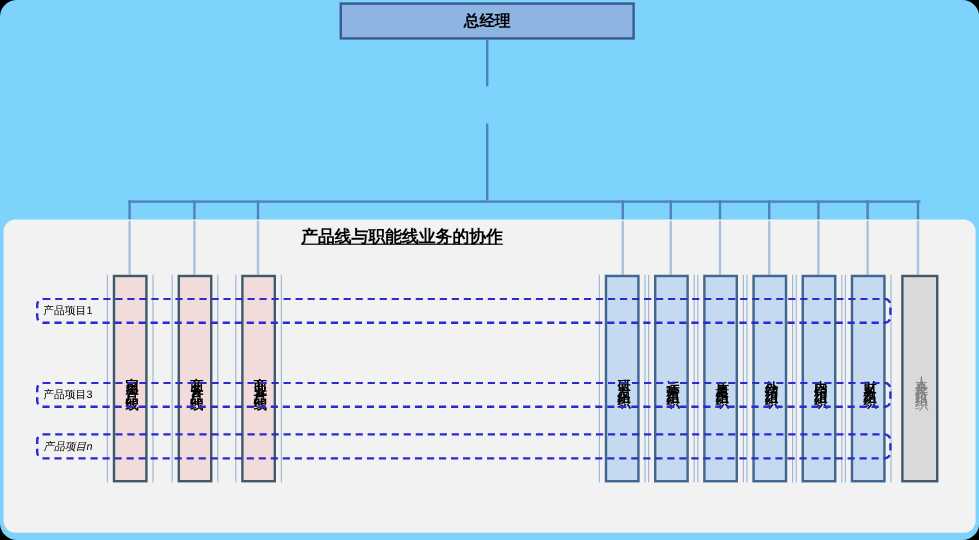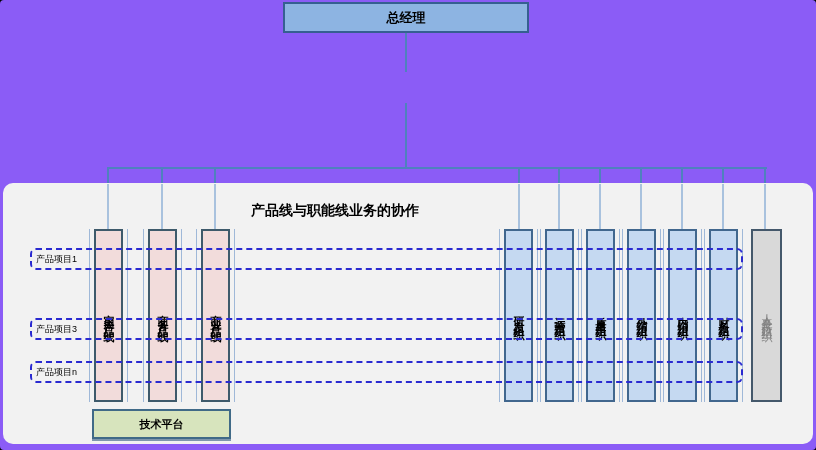--- a/index.html
+++ b/index.html
@@ -1,37 +1,37 @@
 <!DOCTYPE html>
 <html><head>
 <meta charset="utf-8">
 <style>
   html,body{margin:0;padding:0;background:#000;}
   body{font-family:"Liberation Sans","DejaVu Sans",sans-serif;}
-  .stage{position:relative;width:816px;height:450px;background:#8b5cf6;overflow:hidden;border-radius:4px;}
+  .stage{position:relative;width:816px;height:450px;background:#7dd3fc;overflow:hidden;border-radius:14px;}
 
   
   .org-box{position:absolute;left:283px;width:246px;height:31px;background:#8db4e2;
     border:2px solid #365f91;box-sizing:border-box;display:flex;align-items:center;justify-content:center;
     font-size:13px;font-weight:bold;color:#000;}
   .org-box.gm{top:2px;}
   .org-box.team{top:72px;}
 
   
   .line{position:absolute;background:#4f81bd;}
   .vline1{left:405px;top:33px;width:2px;height:39px;}
   .vline2{left:405px;top:103px;width:2px;height:64px;}
   .hline{left:107px;top:167px;width:660px;height:2px;}
   .drop-dark{top:167px;width:2px;height:17px;background:#4f81bd;}
   .drop-light{top:184px;width:2px;height:45px;background:#a9c2de;}
 
   
   .container{position:absolute;left:3px;top:183px;width:810px;height:261px;background:#f2f2f2;border-radius:10px;}
-  .container-title{position:absolute;left:3px;top:202px;width:664px;text-align:center;
-    font-size:14px;font-weight:bold;color:#000;}
+  .container-title{position:absolute;left:3px;top:189px;width:664px;text-align:center;
+    font-size:14px;font-weight:bold;color:#000;text-decoration:underline;}
 
   
   .col-group{position:absolute;top:229px;width:39px;height:173px;box-sizing:border-box;
     border-left:1px solid #9fb8d8;border-right:1px solid #9fb8d8;}
   .col-box{position:absolute;left:4px;right:4px;top:0;bottom:0;box-sizing:border-box;
     display:flex;align-items:center;justify-content:center;
     writing-mode:vertical-rl;text-orientation:upright;letter-spacing:4px;
     font-size:11px;font-weight:bold;color:#000;}
   .col-box.pink{background:#f2dcdb;border:2px solid #3e5a6b;}
   .col-box.blue{background:#c5d9f1;border:2px solid #41678e;}
@@ -40,21 +40,21 @@
     writing-mode:vertical-rl;text-orientation:upright;letter-spacing:3px;
     font-size:11px;font-weight:normal;color:#7f7f7f;}
 
   
   .band{position:absolute;left:30px;width:713px;box-sizing:border-box;
     border:2px dashed #2a2ad0;border-radius:6px;display:flex;align-items:center;}
   .band-label{font-size:9px;color:#000;padding-left:4px;white-space:nowrap;}
   .band1{top:248px;height:22px;}
   .band2{top:290px;height:24px;}
   .band3{top:318px;height:22px;}
-  .bandn{top:361px;height:22px;}
+  .bandn{top:361px;height:22px;font-style:italic;}
 
   
   .platform{position:absolute;left:92px;top:409px;width:139px;height:30px;box-sizing:border-box;
     background:#d7e4bd;border:2px solid #406a87;box-shadow:0 2px 0 #7f96ad;
     display:flex;align-items:center;justify-content:center;font-size:11px;font-weight:bold;color:#000;}
 </style>
 </head>
 <body>
 
 <div class="stage">
@@ -125,17 +125,14 @@
   <div class="band band1">
     <span class="band-label">产品项目1</span>
   </div>
   <div class="band band3">
     <span class="band-label">产品项目3</span>
   </div>
   <div class="band bandn">
     <span class="band-label">产品项目n</span>
   </div>
 
-  <div class="platform">
-    <span>技术平台</span>
-  </div>
 
 </div>
 
 </body></html>

